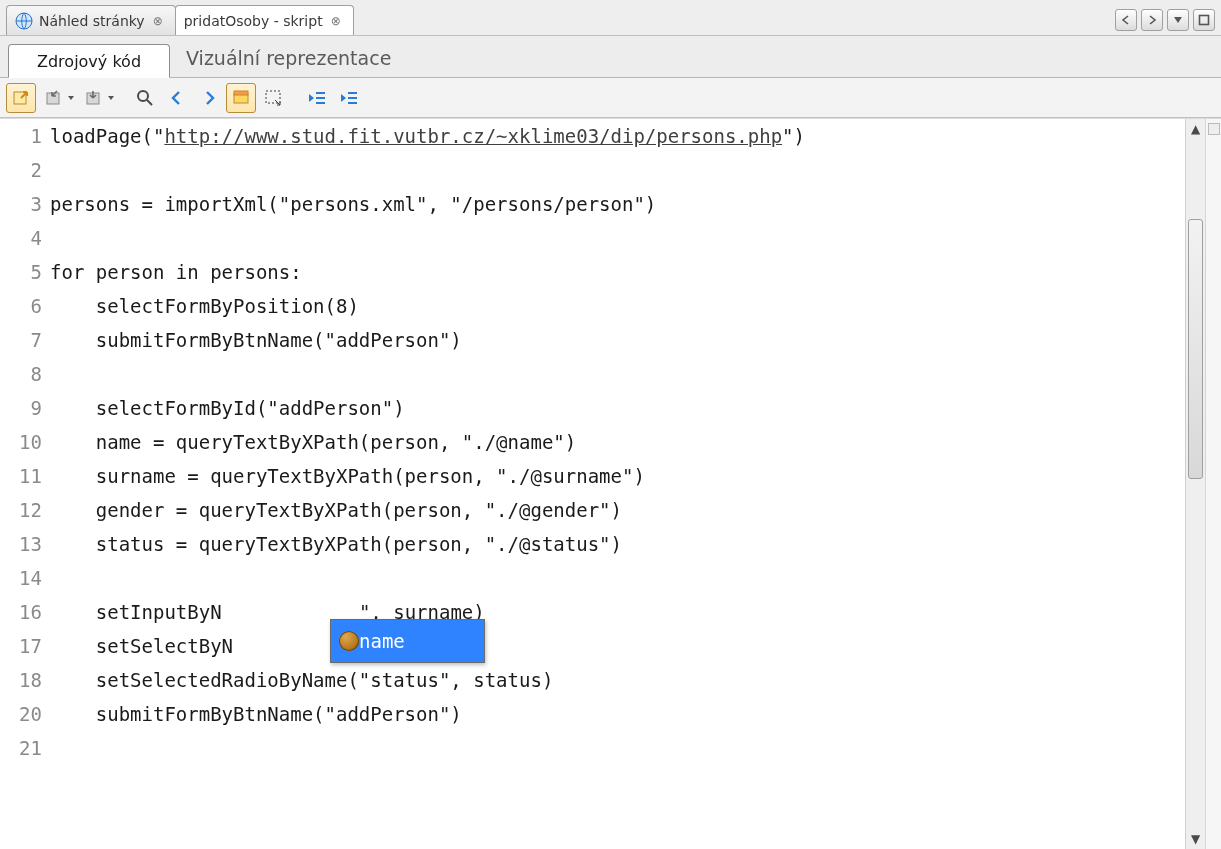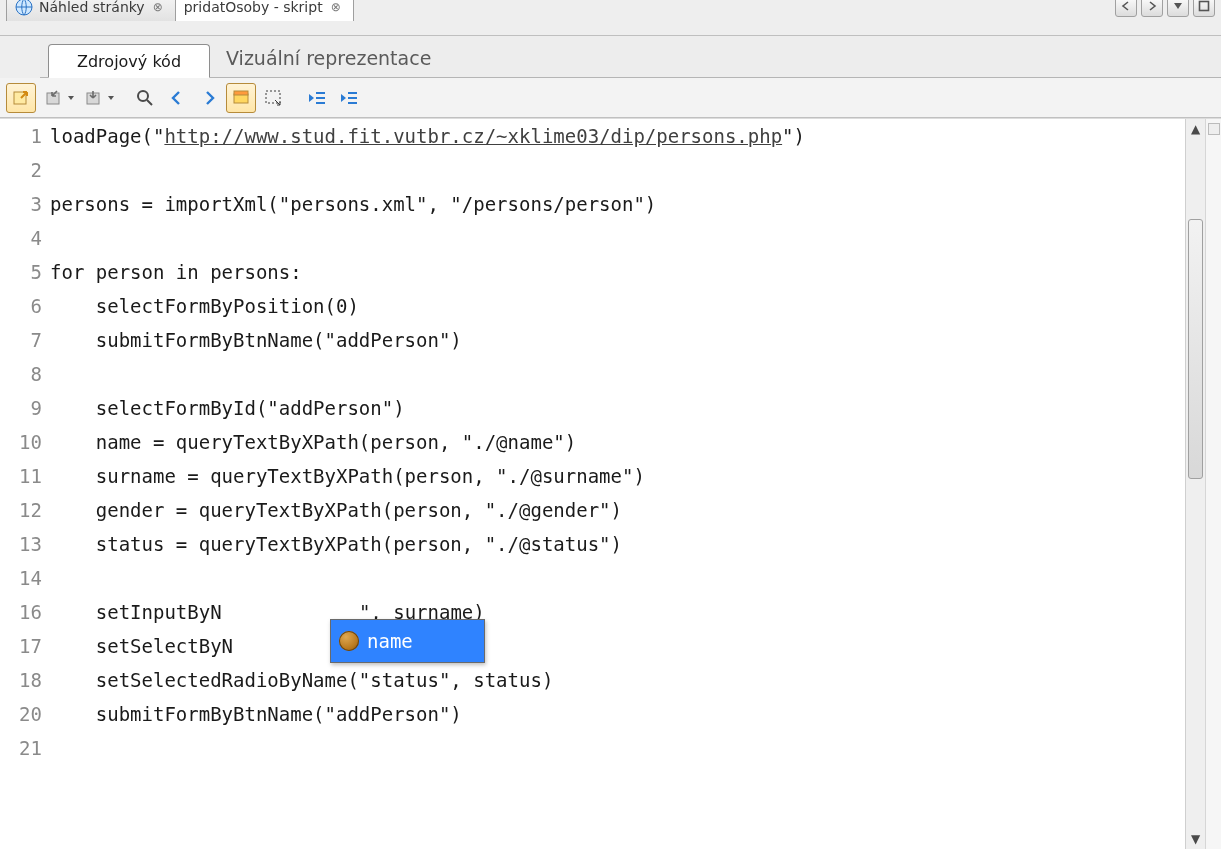--- a/index.html
+++ b/index.html
@@ -10,21 +10,21 @@
     background: #eeeeee;
     color: #1a1a1a;
     overflow: hidden;
   }
 
   
   .topstrip {
     display: flex;
     align-items: flex-end;
     height: 36px;
-    padding: 4px 6px 14px 6px;
+    padding: 4px 6px 0 6px;
     background: #eeeeee;
     border-bottom: 1px solid #bfbfbf;
   }
   .tabs { display: flex; gap: 0; align-items: flex-end; flex: 1; }
   .tab {
     display: flex; align-items: center; gap: 6px;
     height: 30px; padding: 0 10px 0 8px;
     border: 1px solid #9f9f9f;
     border-bottom: none;
     border-radius: 4px 4px 0 0;
@@ -55,21 +55,20 @@
   }
   .winbtn svg { display: block; }
 
   
   .viewrow {
     display: flex; align-items: flex-end;
     height: 42px;
     padding: 6px 8px 0 8px;
     border-bottom: 1px solid #b5b5b5;
     background: #ededed;
-    margin-left: 40px;
   }
   .viewbtn {
     height: 34px;
     padding: 0 28px;
     display: flex; align-items: center; justify-content: center;
     border: 1px solid #8e8e8e;
     border-radius: 4px 4px 0 0;
     background: linear-gradient(#fefefe, #d9d9d9);
     font-size: 16px;
     color: #1a1a1a;
@@ -169,21 +168,21 @@
     left: 330px; top: 530px;
     width: 155px;
     border: 1px solid #6a6a6a;
     background: #ffffff;
     box-shadow: 1px 2px 4px rgba(0,0,0,.25);
     font-family: "DejaVu Sans Mono", "Liberation Mono", Menlo, Consolas, monospace;
     font-size: 19px;
     z-index: 50;
   }
   .ac-item {
-    display: flex; align-items: center; gap: 8px;
+    display: flex; align-items: center; 
     padding: 4px 8px;
     color: #3030c8;
   }
   .ac-item.sel { background: #2f83ff; color: #ffffff; }
   .ac-ico {
     width: 20px; height: 20px; border-radius: 50%;
     background: radial-gradient(circle at 35% 30%, #e0a850 0%, #b97a20 60%, #7a4e10 100%);
     box-shadow: inset 0 0 0 1px #6b4510;
   }
 
@@ -344,21 +343,21 @@
 </div>
 
 <div class="editor-wrap">
   <div class="editor">
     <div class="code-scroll" id="code-scroll">
         <div class="code-line"><div class="gutter">1</div><div class="code"><span>loadPage("</span><a href="#">http://www.stud.fit.vutbr.cz/~xklime03/dip/persons.php</a><span>")</span></div></div>
         <div class="code-line"><div class="gutter">2</div><div class="code"></div></div>
         <div class="code-line"><div class="gutter">3</div><div class="code">persons = importXml("persons.xml", "/persons/person")</div></div>
         <div class="code-line"><div class="gutter">4</div><div class="code"></div></div>
         <div class="code-line"><div class="gutter">5</div><div class="code">for person in persons:</div></div>
-        <div class="code-line"><div class="gutter">6</div><div class="code">    selectFormByPosition(0)</div></div>
+        <div class="code-line"><div class="gutter">6</div><div class="code">    selectFormByPosition(8)</div></div>
         <div class="code-line"><div class="gutter">7</div><div class="code">    submitFormByBtnName("addPerson")</div></div>
         <div class="code-line"><div class="gutter">8</div><div class="code"></div></div>
         <div class="code-line"><div class="gutter">9</div><div class="code">    selectFormById("addPerson")</div></div>
         <div class="code-line"><div class="gutter">10</div><div class="code">    name = queryTextByXPath(person, "./@name")</div></div>
         <div class="code-line"><div class="gutter">11</div><div class="code">    surname = queryTextByXPath(person, "./@surname")</div></div>
         <div class="code-line"><div class="gutter">12</div><div class="code">    gender = queryTextByXPath(person, "./@gender")</div></div>
         <div class="code-line"><div class="gutter">13</div><div class="code">    status = queryTextByXPath(person, "./@status")</div></div>
         <div class="code-line"><div class="gutter">14</div><div class="code"></div></div>
         <div class="code-line"><div class="gutter">16</div><div class="code"><span>    setInputByN</span><span>            </span><span>", surname)</span></div></div>
         <div class="code-line"><div class="gutter">17</div><div class="code"><span>    setSelectByN</span><span>            </span><span>", gender)</span></div></div>

